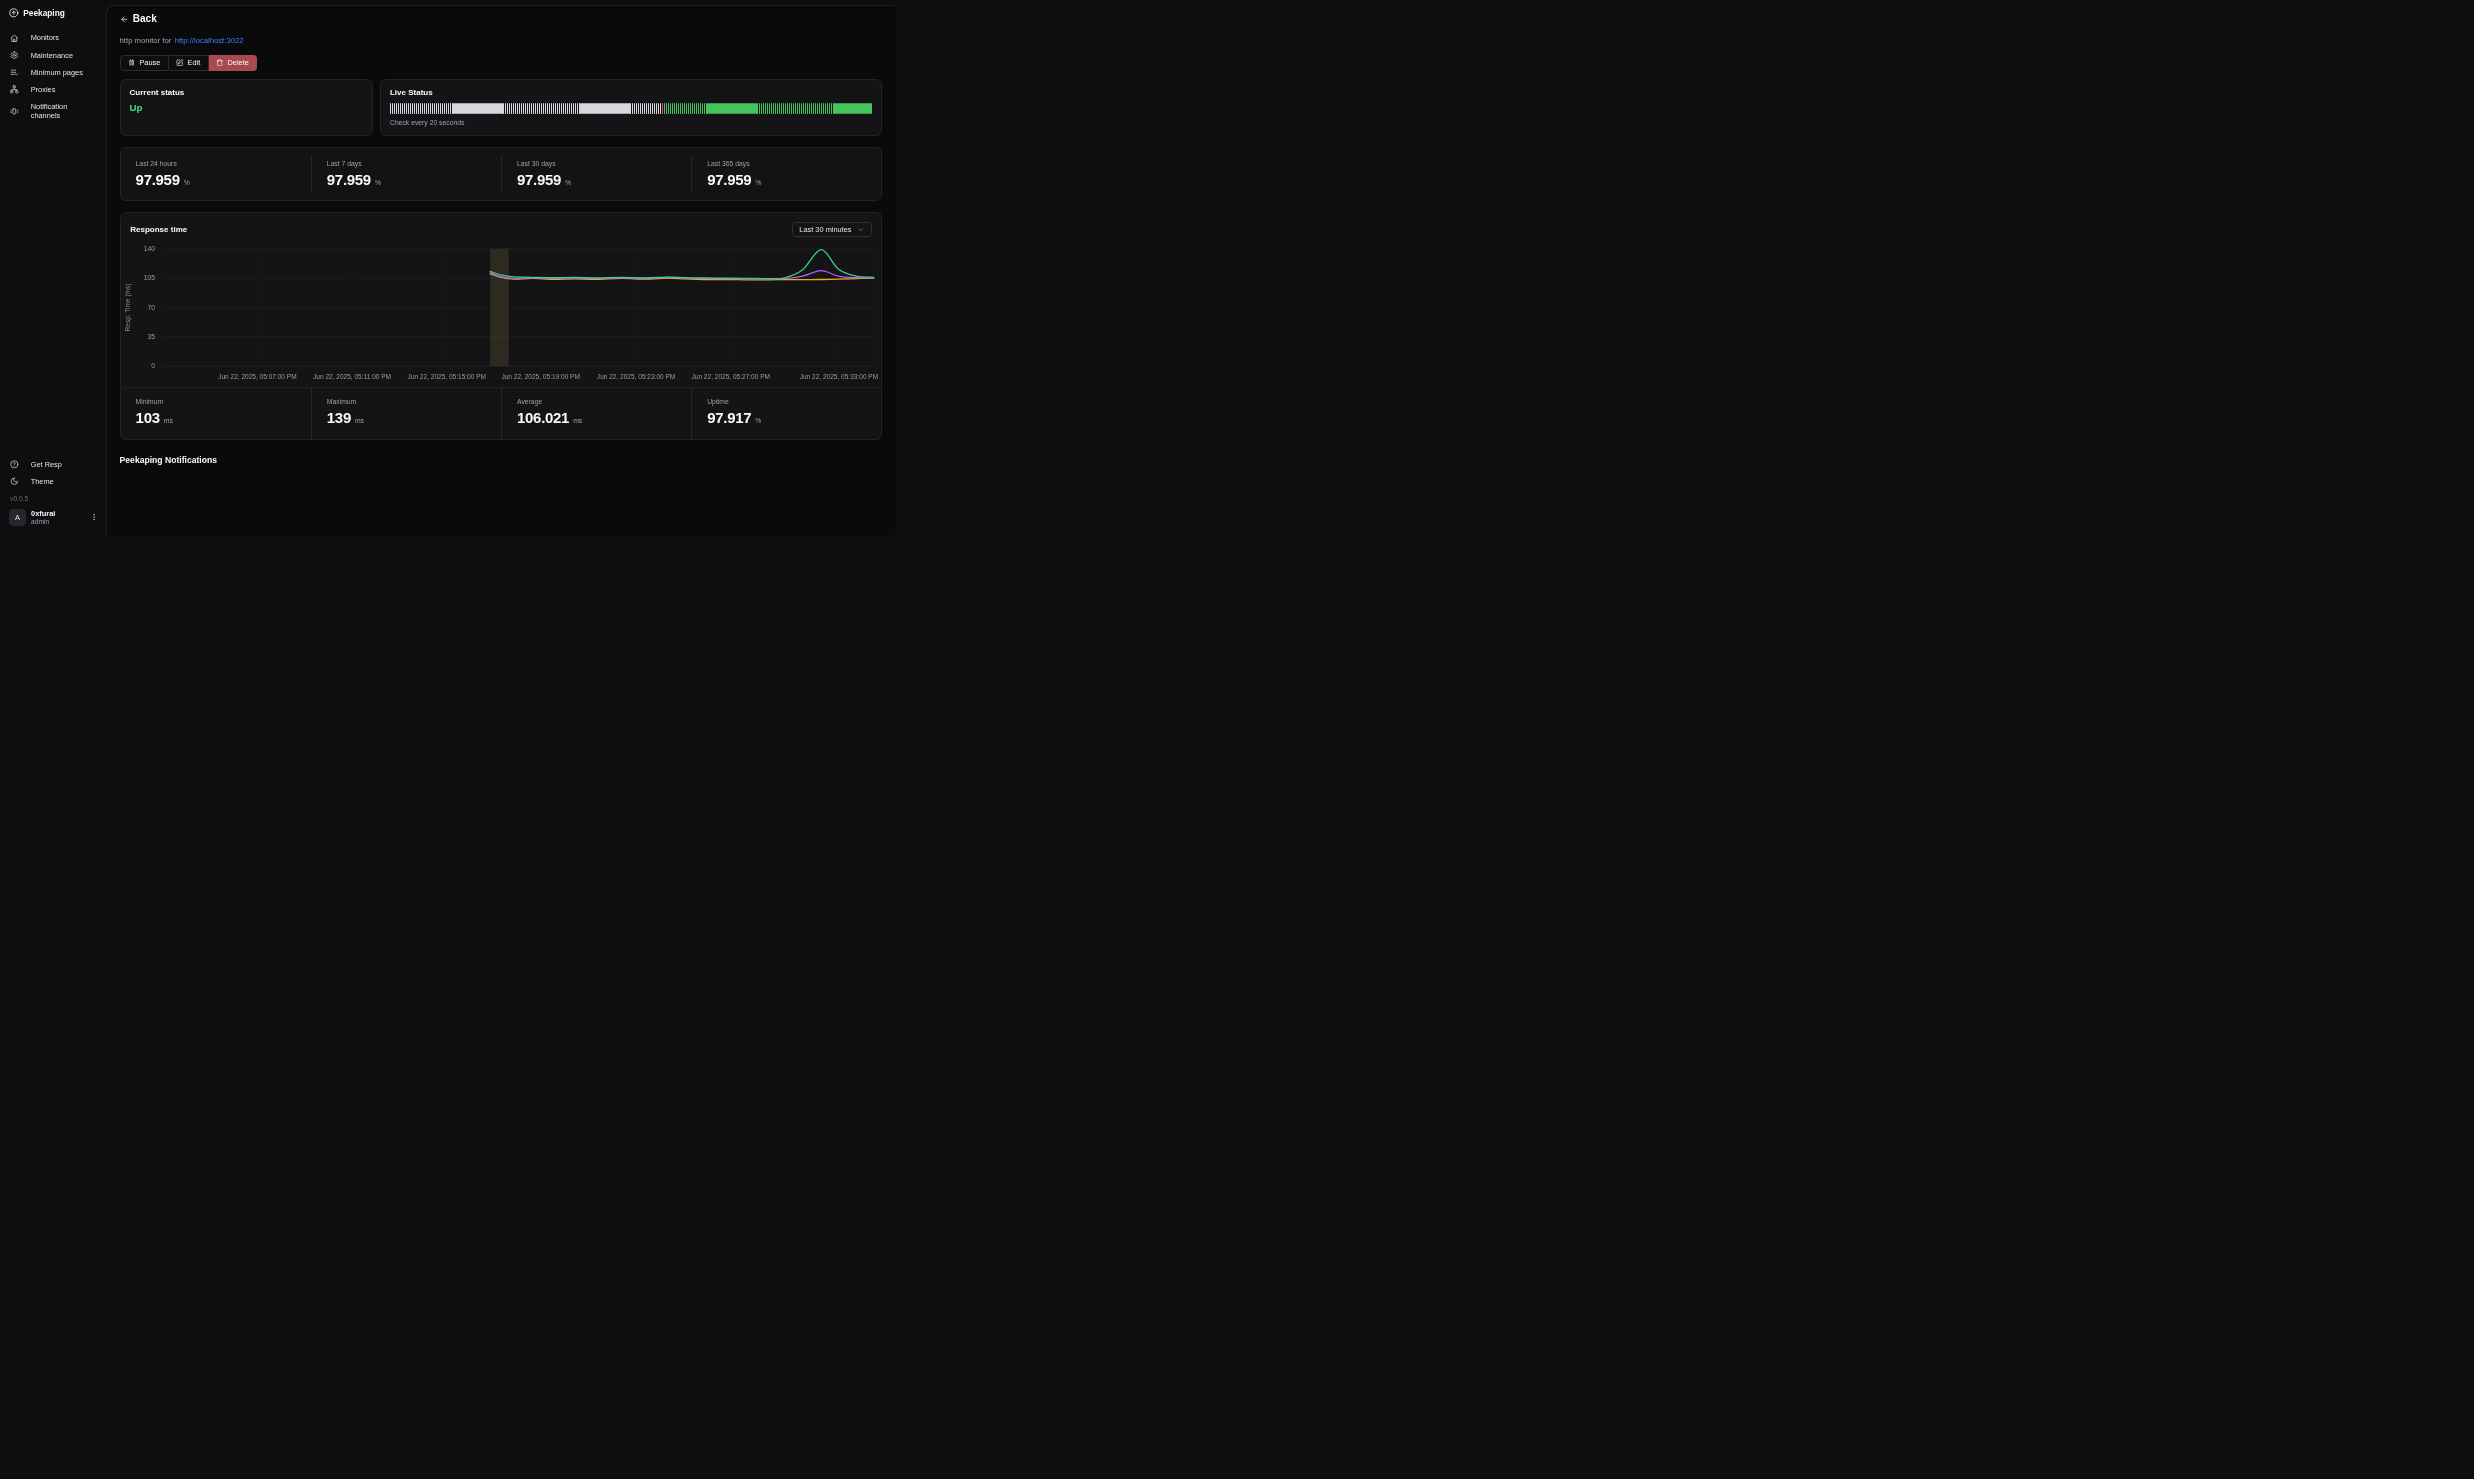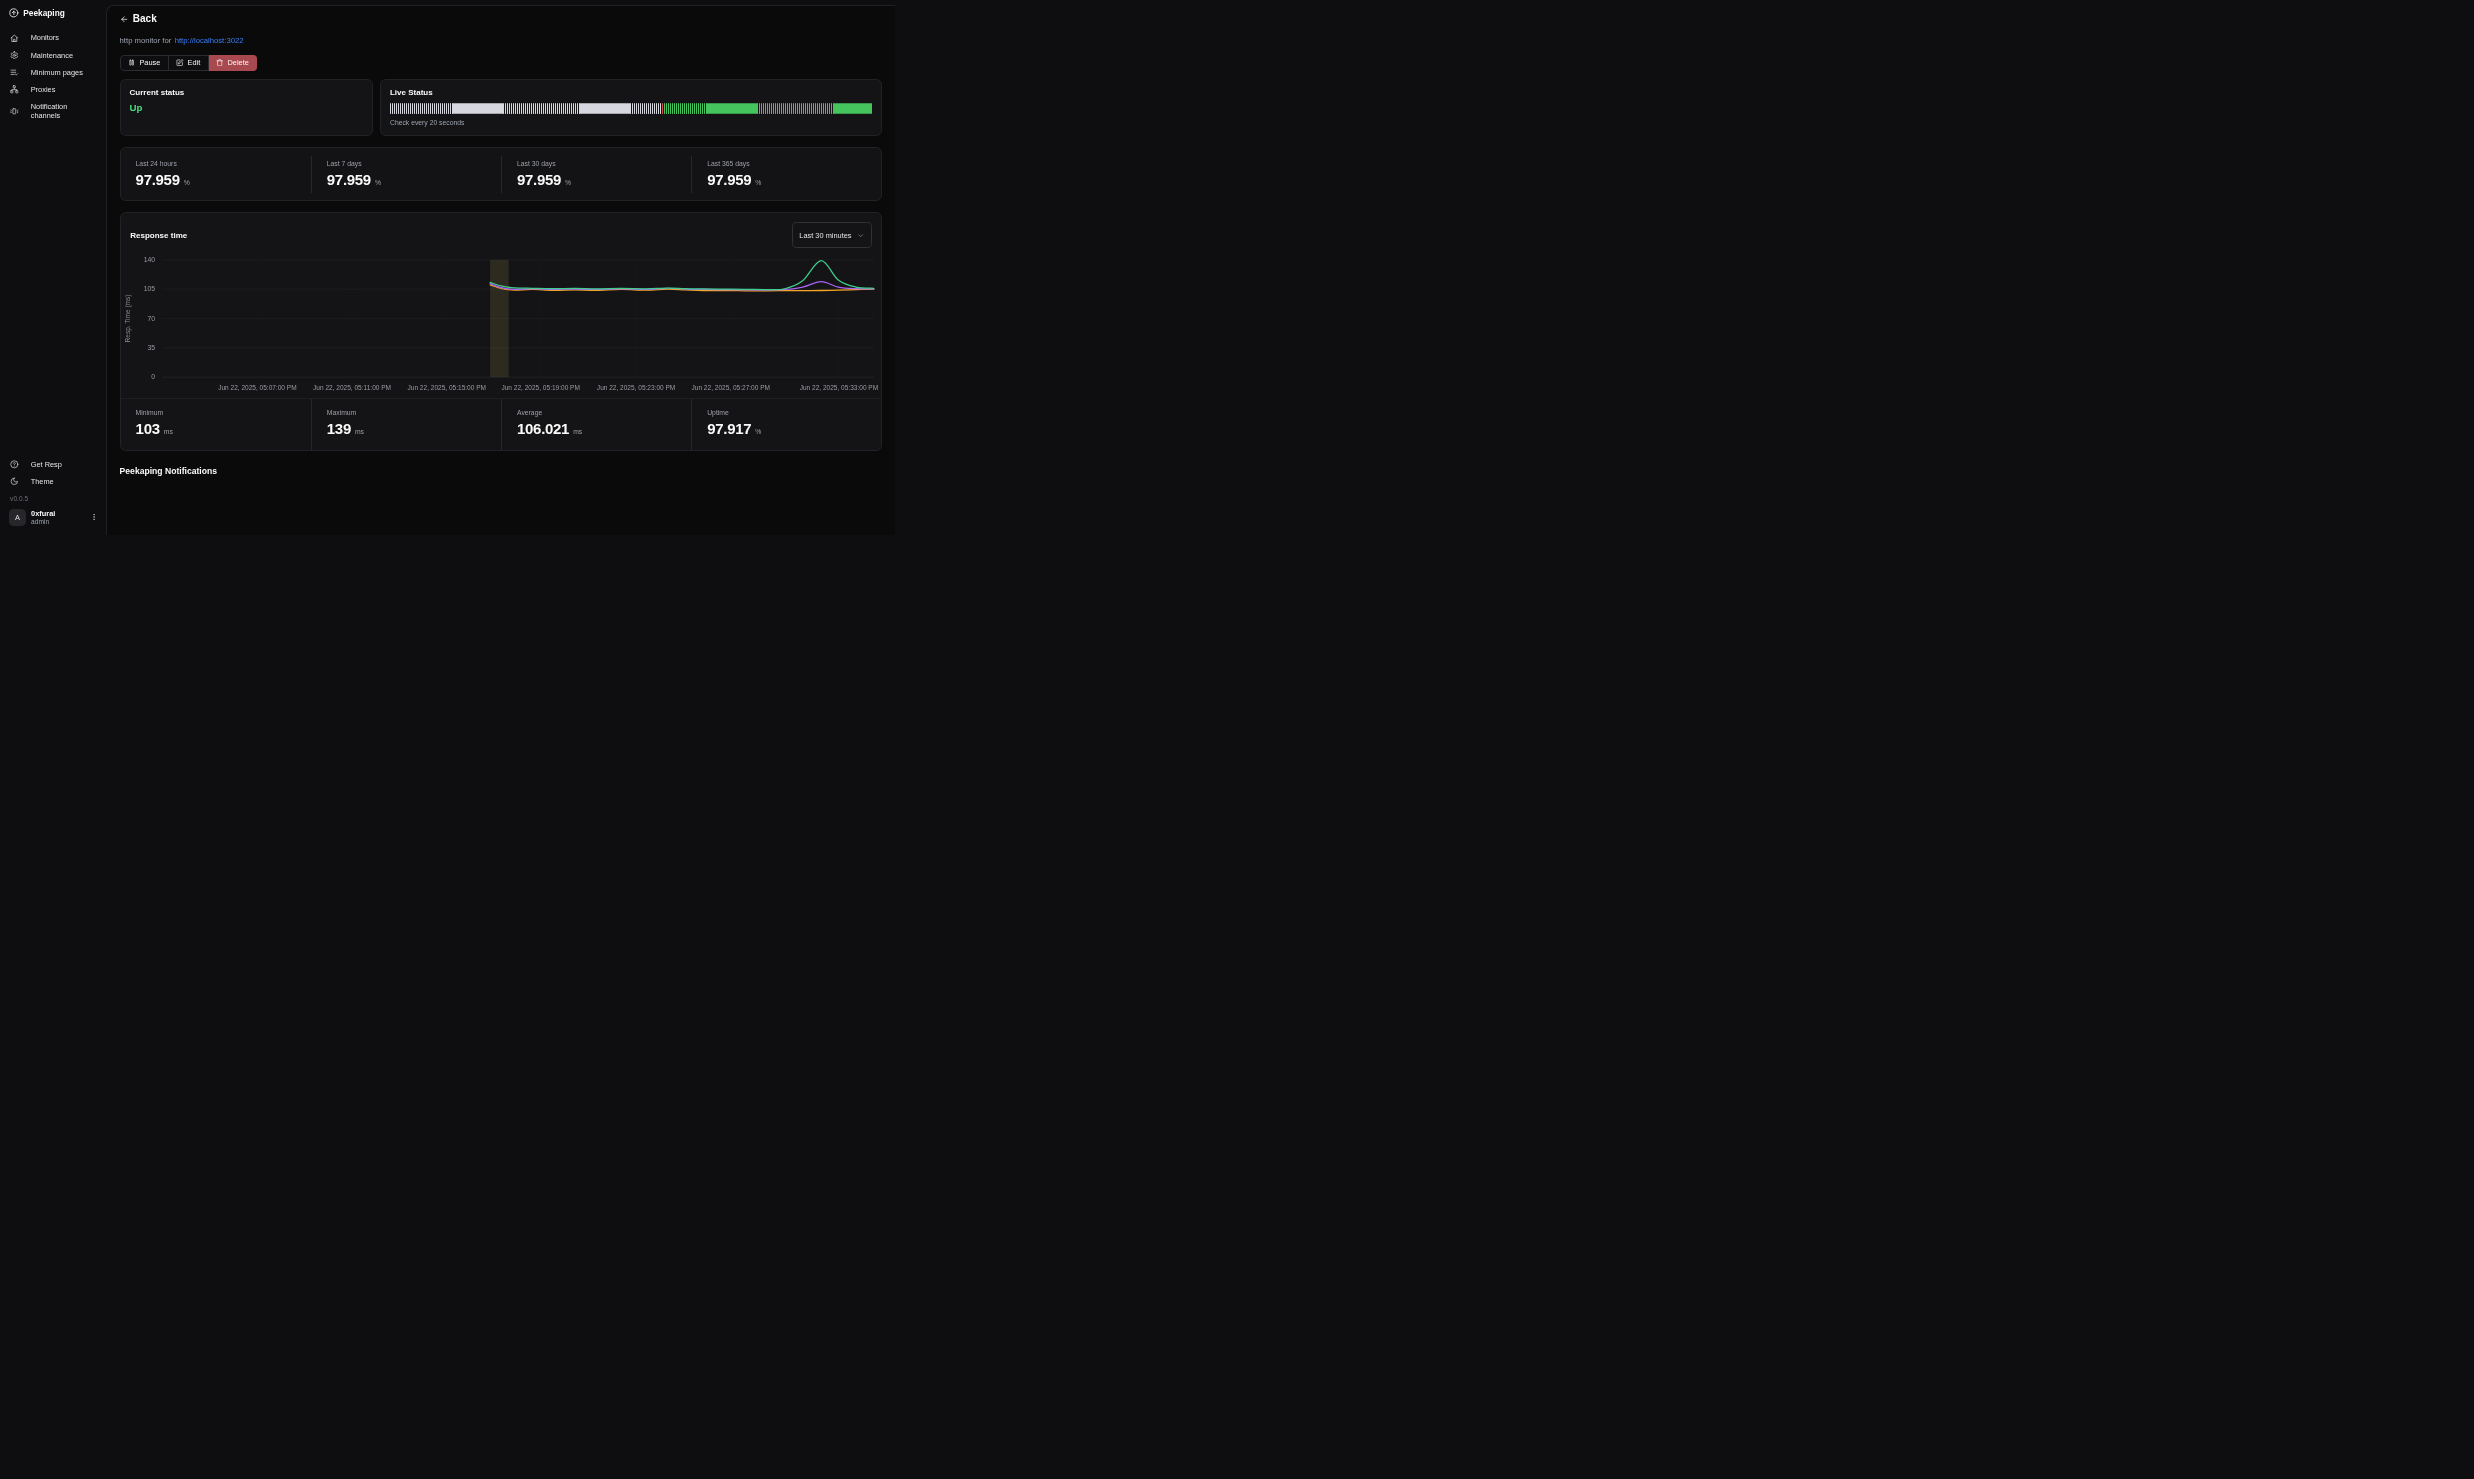--- a/index.html
+++ b/index.html
@@ -60,21 +60,21 @@
   .uptime-cell { padding:4.6px 15px; }
   .uptime-cell + .uptime-cell { border-left:0.6px solid #26262b; }
   .stat-label { font-size:6.8px; color:#9da0a8; }
   .stat-value-row { margin-top:4px; display:flex; align-items:baseline; gap:4px; }
   .stat-value { font-size:15px; font-weight:800; letter-spacing:-0.3px; }
   .stat-unit { font-size:6.8px; color:#9da0a8; }
 
   .rt-card { margin-top:11px; padding:0; }
   .rt-head { display:flex; align-items:center; justify-content:space-between; padding:9px 9px 3.4px 9.7px; }
   .rt-title { font-size:8px; font-weight:600; }
-  .range-select { display:flex; align-items:center; gap:5.7px; border:0.6px solid #303036; background:transparent; color:#e4e4e7; border-radius:4.6px; height:26px; padding:0 6.8px; font-size:7.4px; font-family:inherit; cursor:pointer; }
+  .range-select { display:flex; align-items:center; gap:5.7px; border:0.6px solid #303036; background:transparent; color:#e4e4e7; border-radius:4.6px; height:15px; padding:0 6.8px; font-size:7.4px; font-family:inherit; cursor:pointer; }
   .range-select svg { width:7.4px; height:7.4px; color:#9ca3af; }
   .chart-wrap { padding:1.1px 0 0 0; }
   .rt-summary { display:grid; grid-template-columns:repeat(4,1fr); border-top:0.6px solid #1f1f23; }
   .rt-cell { padding:9.7px 15px 12.6px 15px; }
   .rt-cell + .rt-cell { border-left:0.6px solid #26262b; }
 
   .notif-title { margin:15px 0 7.4px 0; font-size:8.6px; font-weight:700; }
   .notif-card { padding:8px 9px; margin-bottom:8px; }
   .notif-top { display:flex; align-items:center; gap:6.3px; }
   .badge { font-size:6.3px; font-weight:700; padding:1.7px 5.1px; border-radius:4px; color:#fff; }

